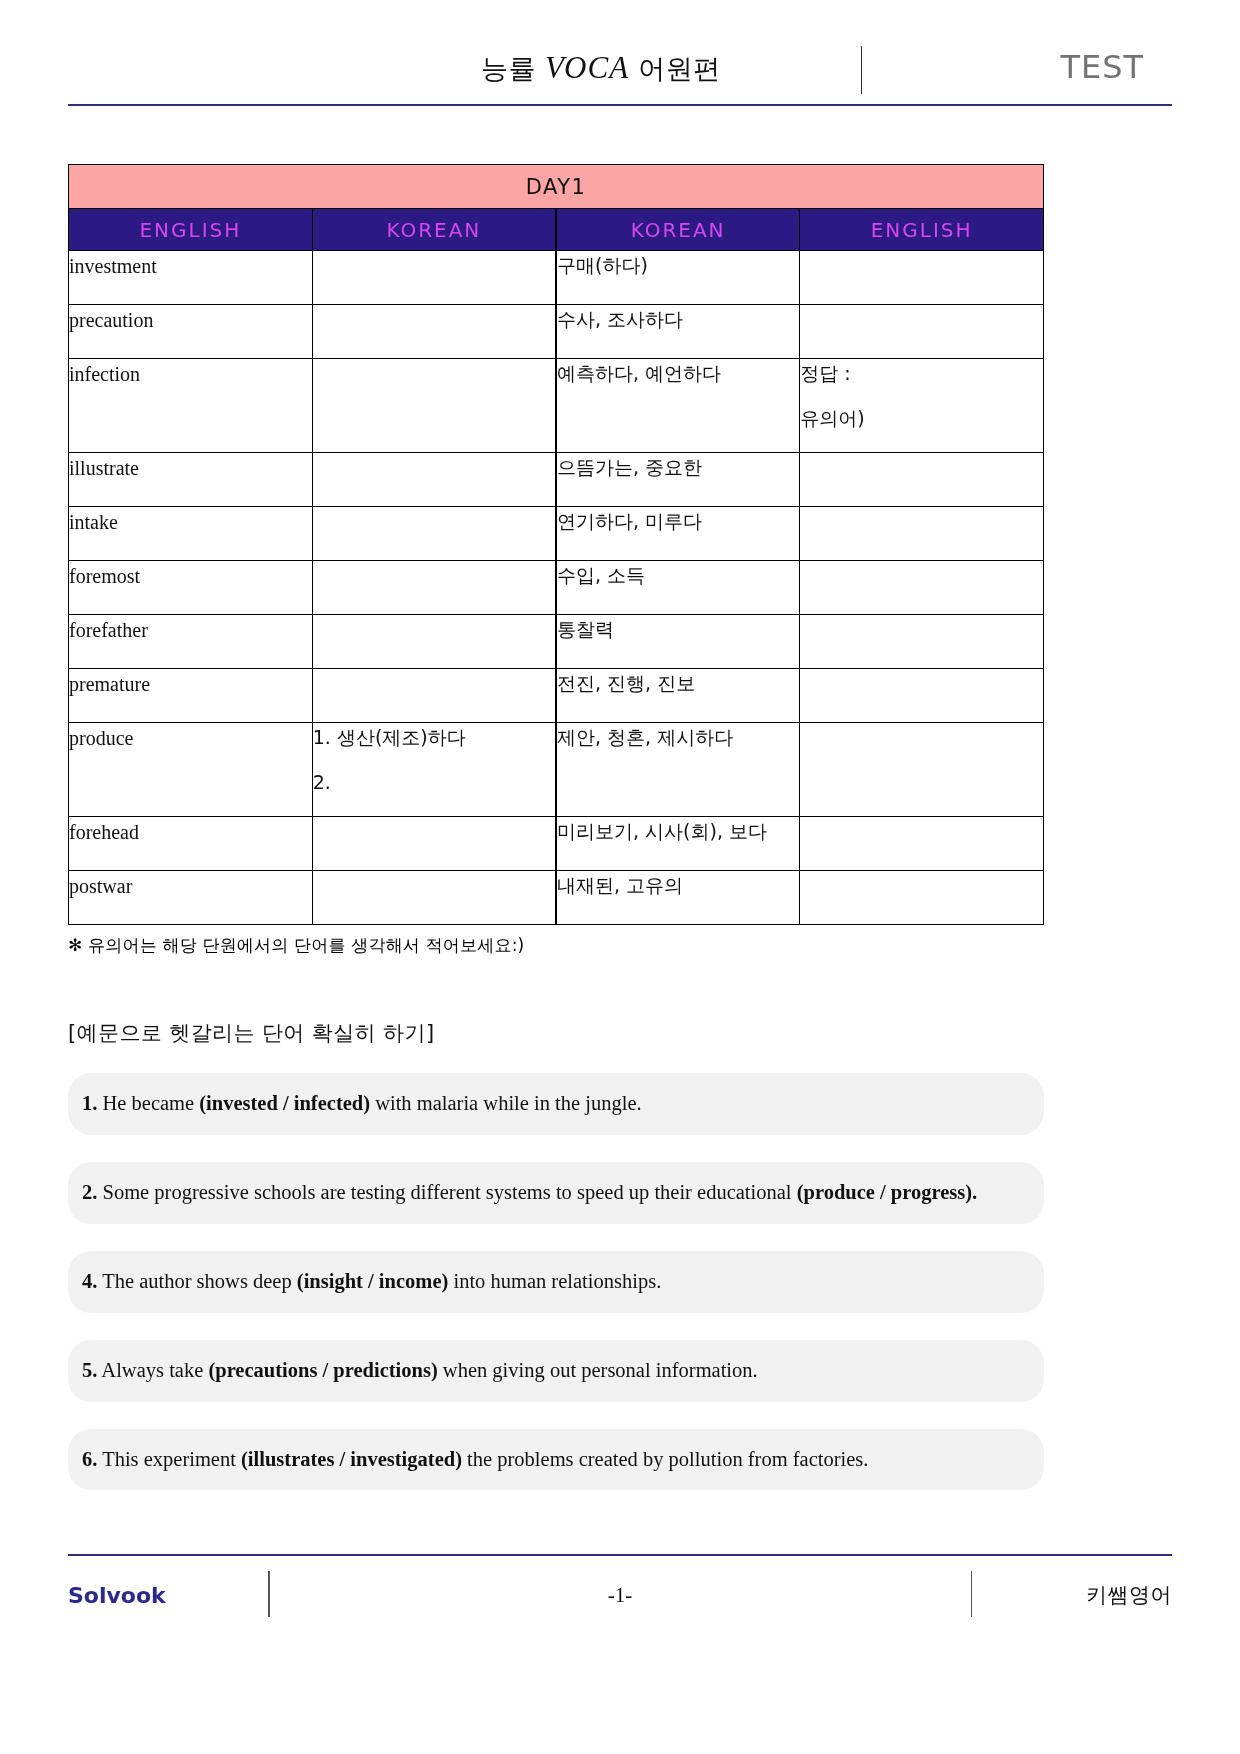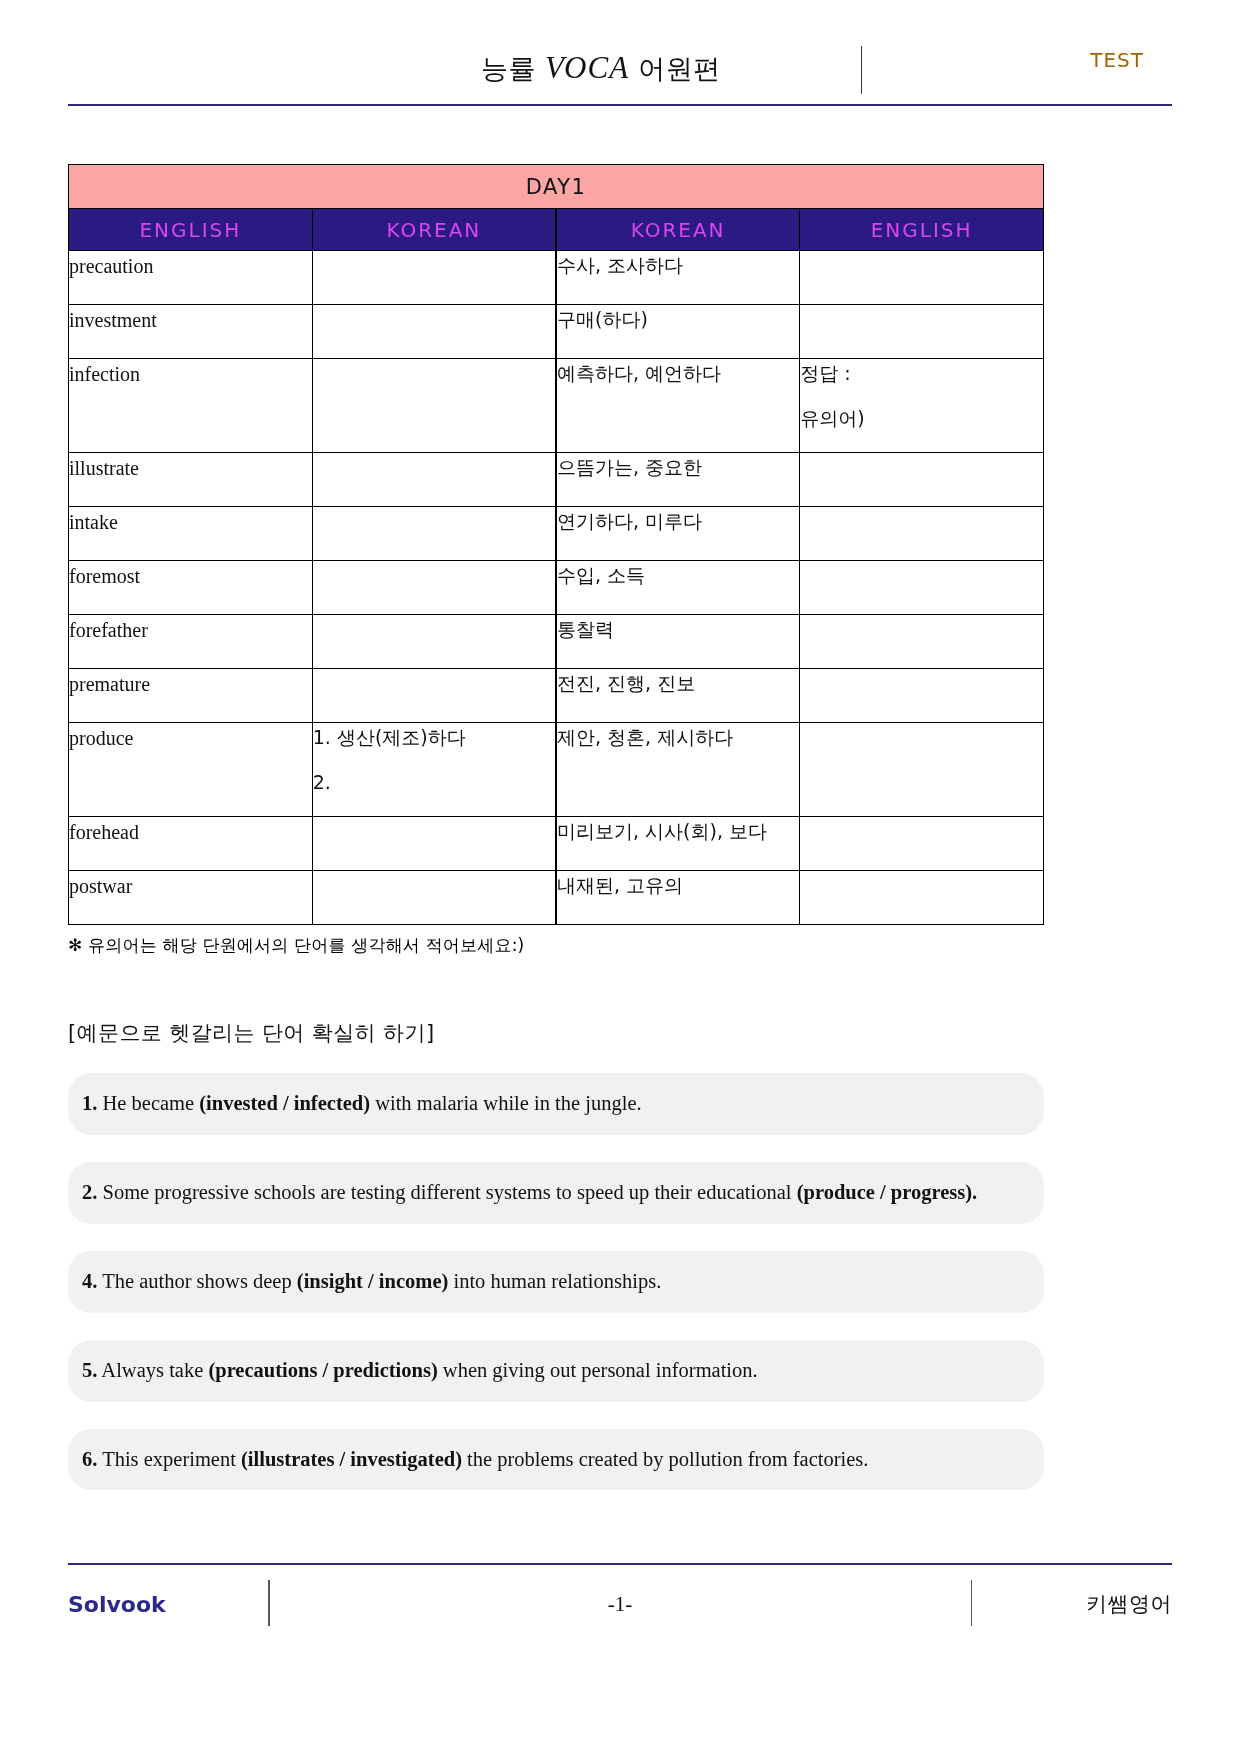--- a/index.html
+++ b/index.html
@@ -51,23 +51,23 @@
     right: 310px;
     top: 46px;
     width: 1.5px; height: 48px;
     background: #333;
   }
   .hdr-test {
     position: absolute;
     right: 28px;
     top: 48px;
     font-family: "DejaVu Sans", sans-serif;
-    font-size: 20px;
+    font-size: 32px;
     letter-spacing: 1px;
-    color: #a16207;
+    color: #737373;
   }
 
   
   .table-wrap { margin-top: 58px; }
   table.voca {
     width: 976px;
     border-collapse: collapse;
     table-layout: fixed;
   }
   table.voca td, table.voca th {
@@ -139,21 +139,21 @@
     text-align: justify;
     color: #111;
     border-radius: 23px;
   }
   .sent b { font-weight: bold; }
 
   
   .doc-footer {
     position: absolute;
     left: 68px; right: 68px;
-    bottom: 121px;
+    bottom: 130px;
     border-top: 2.5px solid #2f2a7a;
     height: 70px;
     display: flex;
     align-items: center;
   }
   .ft-brand {
     font-family: "DejaVu Sans", sans-serif;
     font-weight: bold;
     font-size: 22px;
     color: #2b2a8c;
@@ -200,30 +200,30 @@
         <td class="day-band" colspan="4">DAY1</td>
       </tr>
       <tr>
         <th class="col-head" style="width:245px">ENGLISH</th>
         <th class="col-head sep-left" style="width:243px">KOREAN</th>
         <th class="col-head" style="width:245px">KOREAN</th>
         <th class="col-head" style="width:243px">ENGLISH</th>
       </tr>
 
       <tr>
+        <td class="cell">investment</td>
+        <td class="cell kor sep-left"></td>
+        <td class="cell kor">구매(하다)</td>
+        <td class="cell kor"></td>
+      </tr>
+
+      <tr>
         <td class="cell">precaution</td>
         <td class="cell kor sep-left"></td>
         <td class="cell kor">수사, 조사하다</td>
-        <td class="cell kor"></td>
-      </tr>
-
-      <tr>
-        <td class="cell">investment</td>
-        <td class="cell kor sep-left"></td>
-        <td class="cell kor">구매(하다)</td>
         <td class="cell kor"></td>
       </tr>
 
       <tr>
         <td class="cell tall">infection</td>
         <td class="cell kor tall sep-left"></td>
         <td class="cell kor tall">예측하다, 예언하다</td>
         <td class="cell kor tall"><span>정답 :</span><span class="line2">유의어)</span></td>
       </tr>
 

